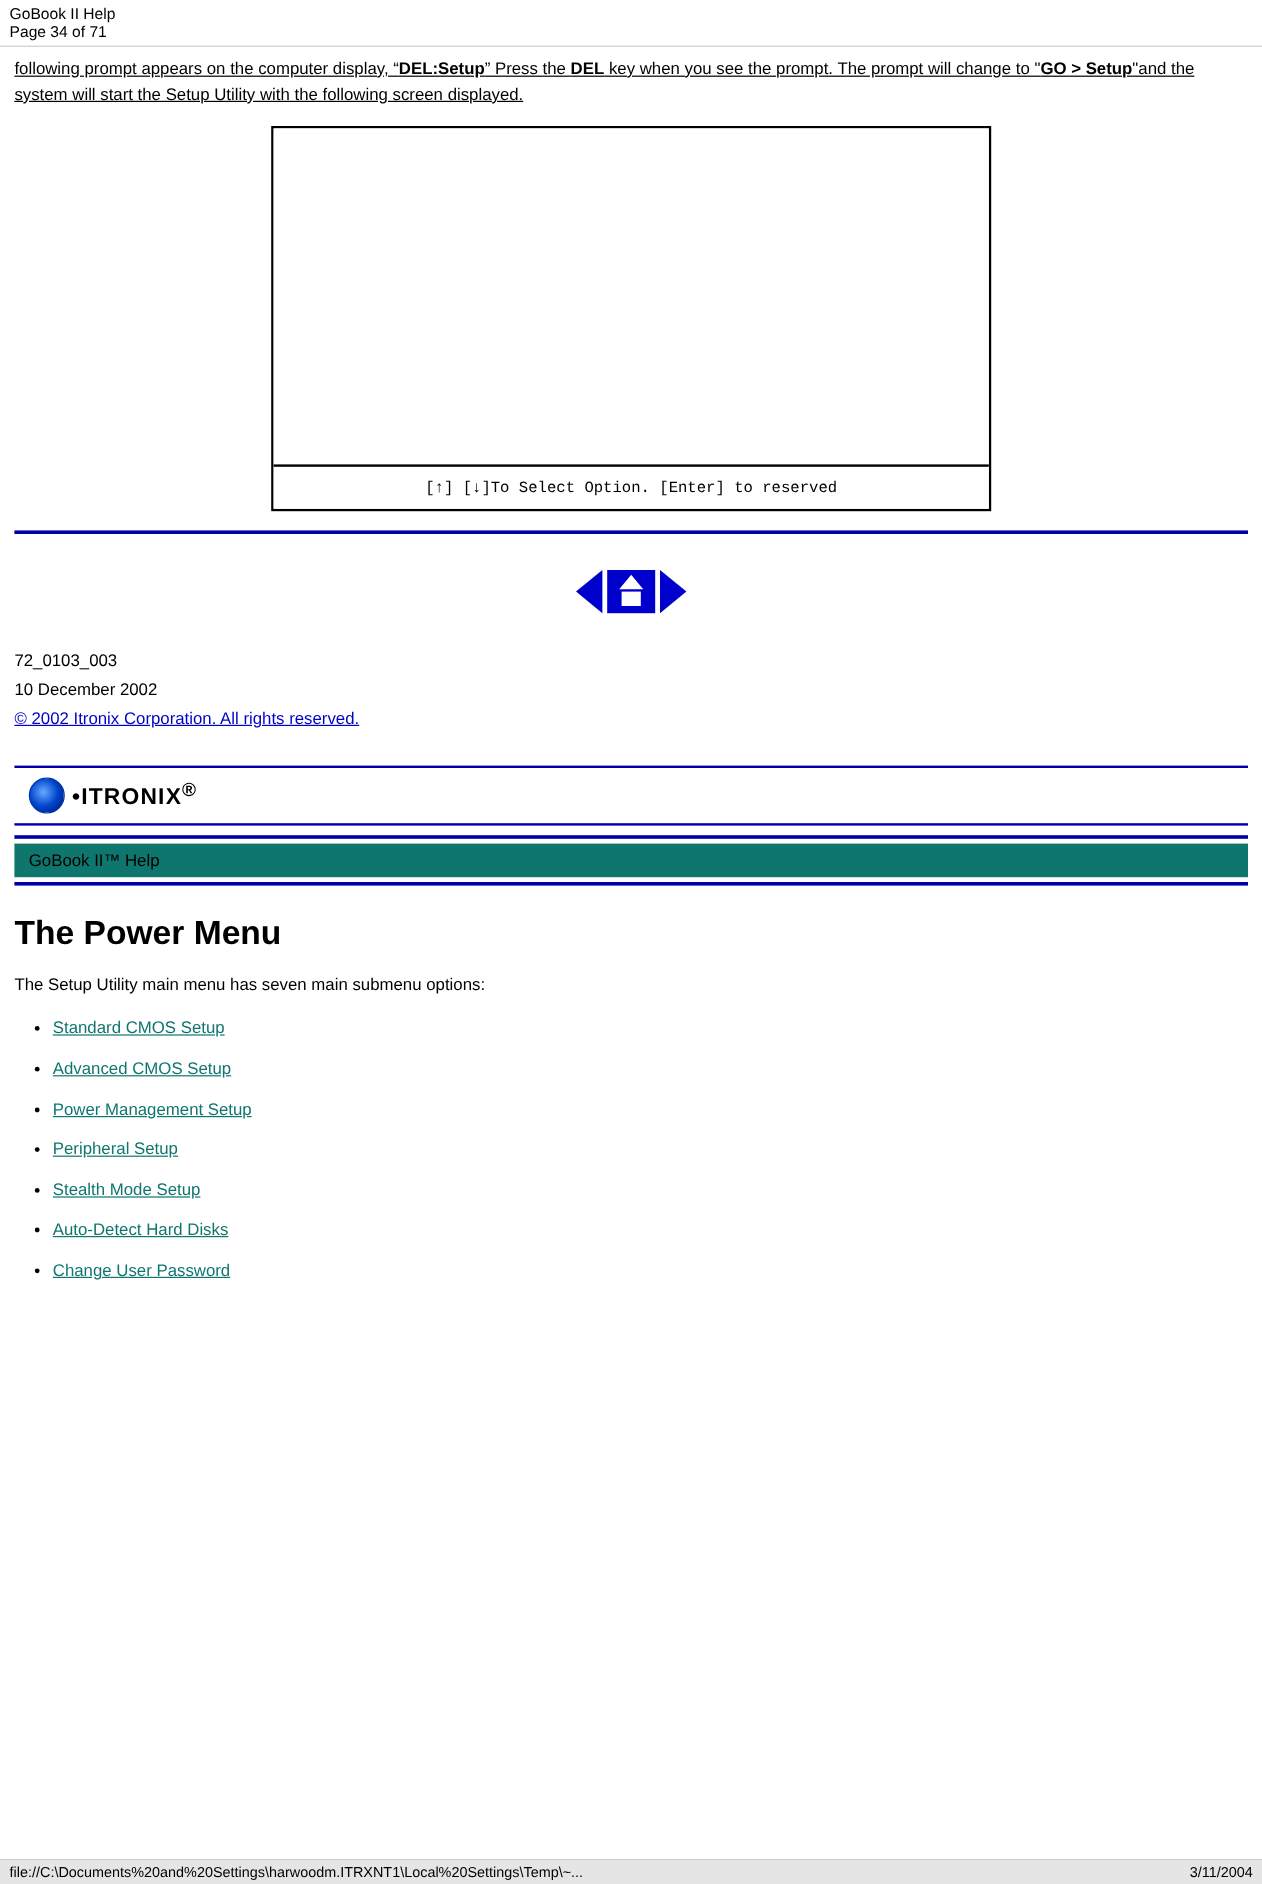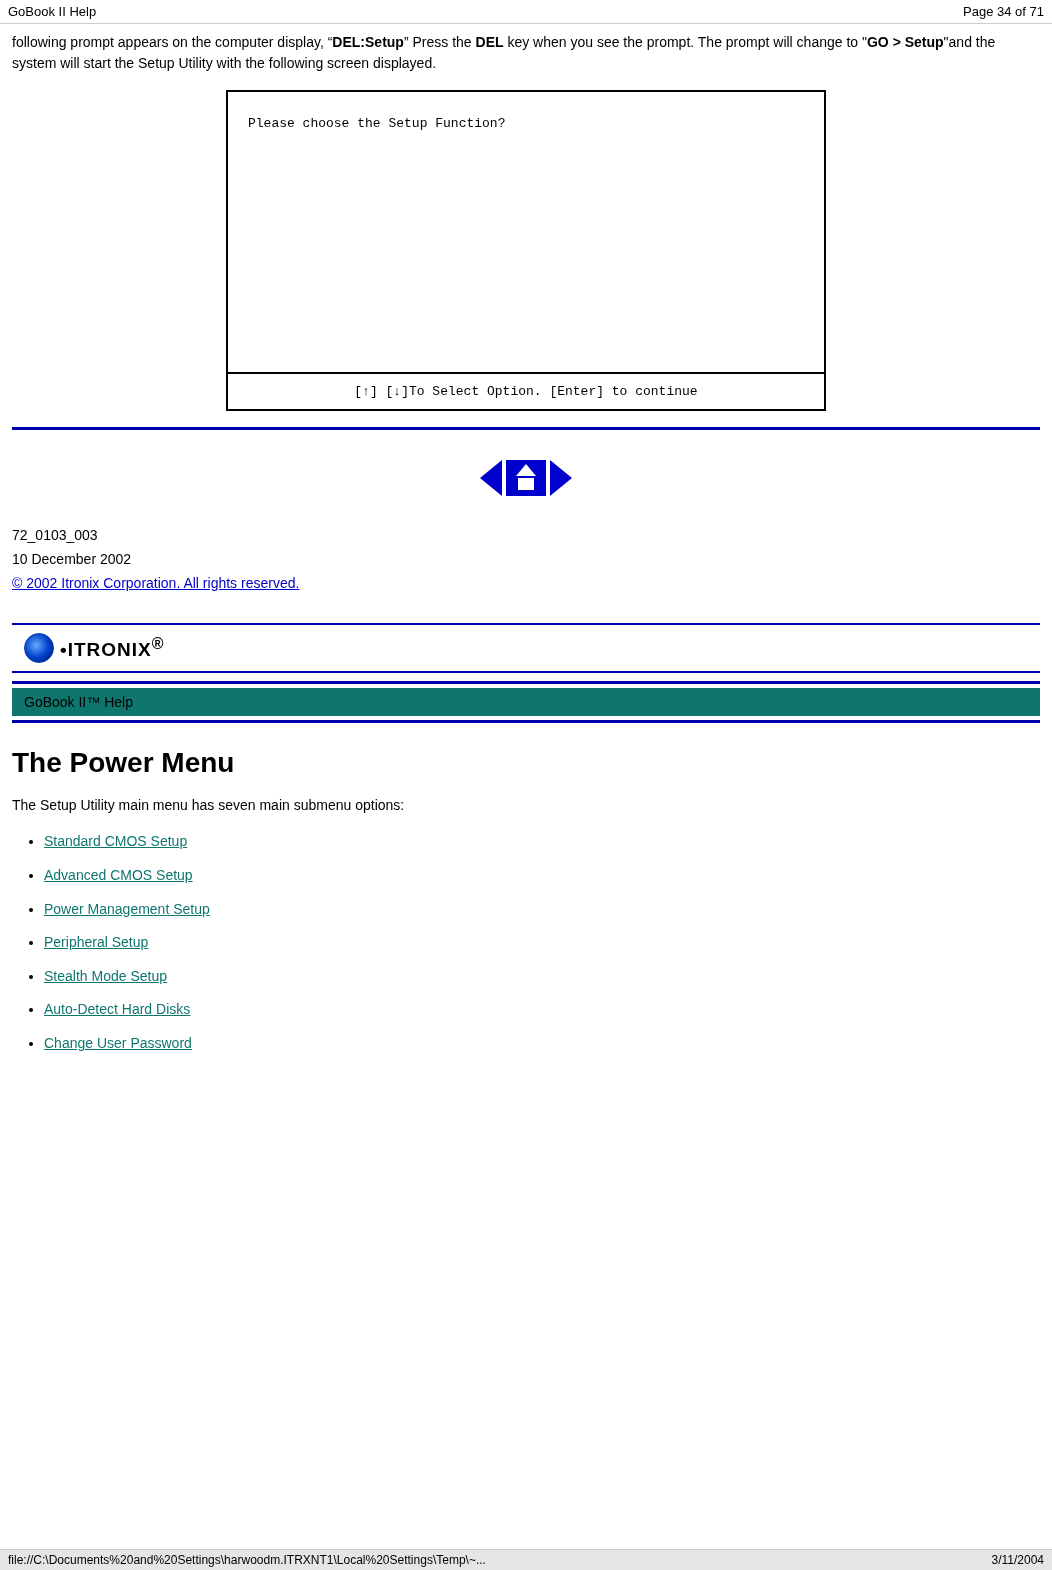--- a/index.html
+++ b/index.html
@@ -13,30 +13,32 @@
       padding: 0;
     }
 
     
     .top-bar {
       display: flex;
       justify-content: space-between;
       padding: 4px 8px;
       font-size: 13px;
       border-bottom: 1px solid #ccc;
+      flex-direction: column;
     }
 
     
     .content {
       padding: 8px 12px 12px 12px;
     }
 
     .intro-text {
       font-size: 14px;
       line-height: 1.5;
+      text-decoration: underline;
     }
 
     .intro-text strong {
       font-weight: bold;
     }
 
     
     .bios-screen-container {
       margin: 16px auto;
       width: 600px;
@@ -235,24 +237,23 @@
 </div>
 
 <div class="content">
 
   <p class="intro-text">
     <span>following prompt appears on the computer display, “</span><strong>DEL:Setup</strong><span>”  Press the </span><strong>DEL</strong><span> key when you see the prompt.  The prompt will change to "</span><strong>GO &gt; Setup</strong><span>"and the system will start the Setup Utility with the following screen displayed.</span>
   </p>
 
   <div class="bios-screen-container">
     <div class="bios-main">
-      <div class="prompt-line">Please choose the Setup Function?</div>
     </div>
     <div class="bios-footer">
-      <span>[↑] [↓]To Select Option.  [Enter] to continue</span>
+      <span>[↑] [↓]To Select Option.  [Enter] to reserved</span>
     </div>
   </div>
 
   <div class="blue-divider"></div>
 
   <div class="nav-arrows">
     <span class="nav-arrow arrow-left"></span>
     <span class="arrow-home"></span>
     <span class="nav-arrow arrow-right"></span>
   </div>

